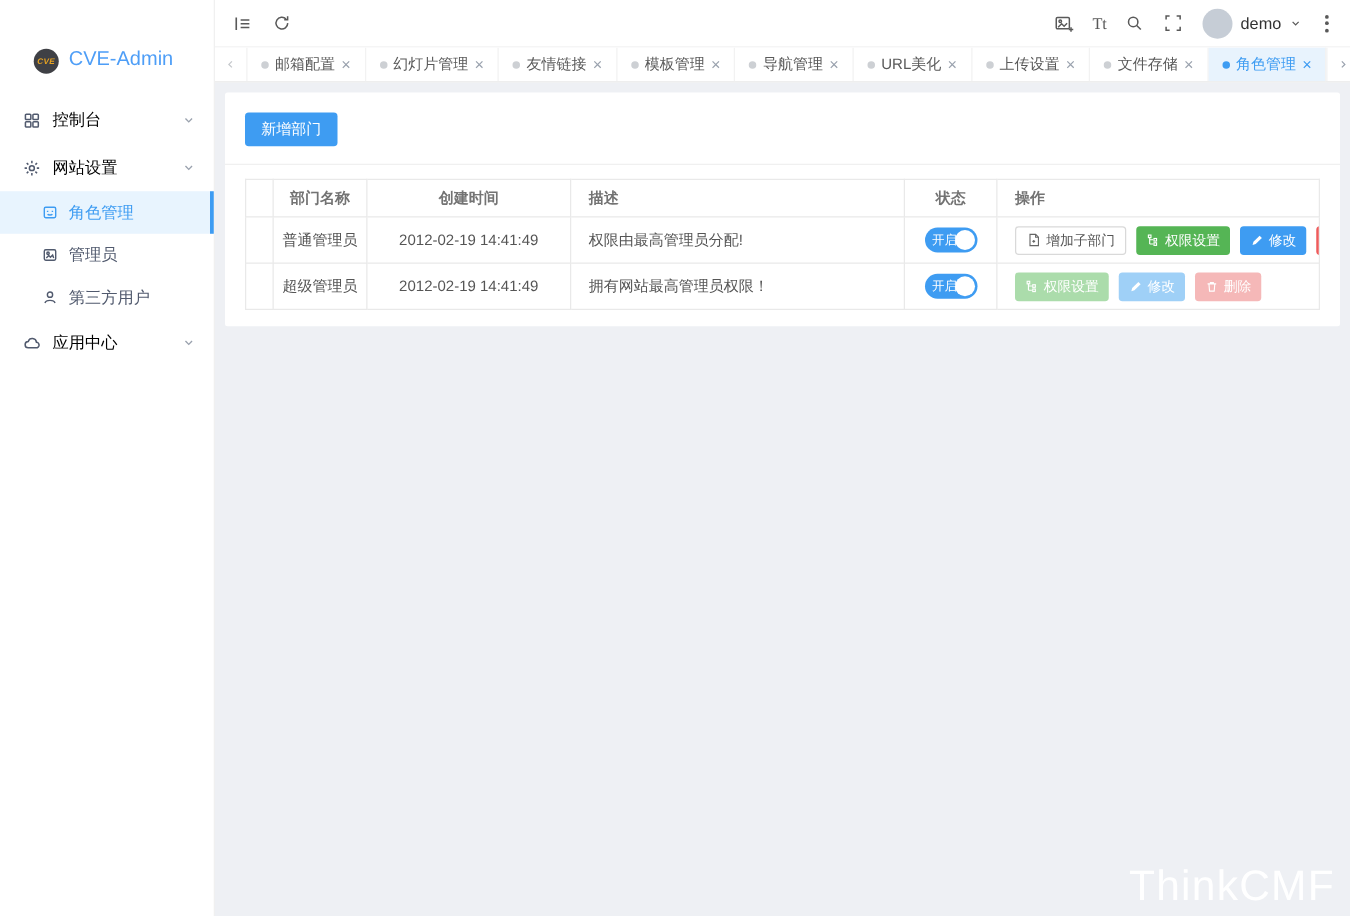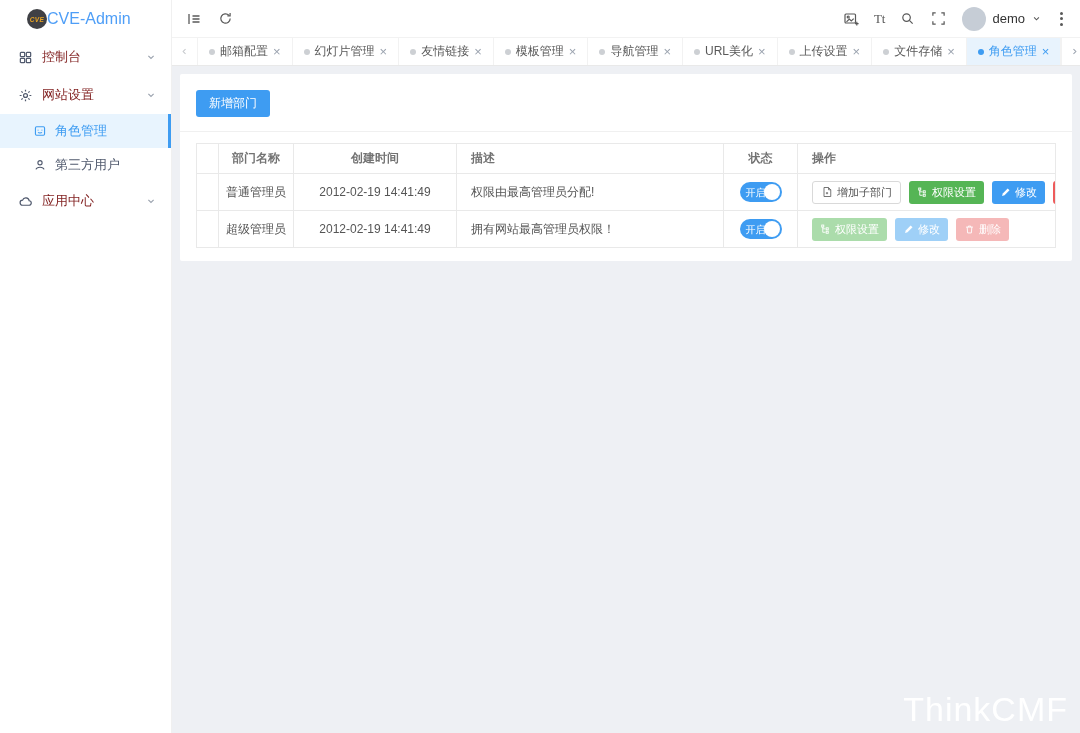--- a/index.html
+++ b/index.html
@@ -3,25 +3,25 @@
 <meta charset="utf-8">
 <style>
   * { margin:0; padding:0; box-sizing:border-box; }
   html,body { width:1080px; height:733px; overflow:hidden; }
   body { font-family:"Liberation Sans","DejaVu Sans",sans-serif; color:#515a6e; }
 
   .app { display:flex; width:1080px; height:733px; background:var(--content-bg,#eef0f4); }
 
   
   .sidebar { width:172px; background:#fff; border-right:1px solid #f0f0f0; flex:none; display:flex; flex-direction:column; }
-  .logo-row { height:38px; display:flex; align-items:center; padding-left:27px; cursor:pointer; }
+  .logo-row { height:38px; display:flex; align-items:flex-start; padding-left:27px; gap:8px; cursor:pointer;margin-top:39px; }
   .logo-badge { width:20px; height:20px; border-radius:50%; background:#3f4045; color:#e8a321; font-size:6.5px; font-weight:bold; font-style:italic; display:flex; align-items:center; justify-content:center; letter-spacing:.3px; }
   .logo-title { color:#4e9ef7; font-size:16px; }
   .menu { flex:1; }
-  .side-item { height:38px; display:flex; align-items:center; padding:0 14px 0 18px; font-size:13px; color:#7f1d1d; cursor:pointer; }
+  .side-item { height:38px; display:flex; align-items:center; padding:0 14px 0 18px; font-size:13px; color:#000000; cursor:pointer; }
   .side-item .mi { width:15px; height:15px; margin-right:9px; flex:none; color:#515a6e; }
   .side-item .chev { margin-left:auto; color:#9aa2ae; width:12px; height:12px; }
   .side-item.expanded, .side-item.expanded .mi, .side-item.expanded .chev { color:var(--primary,#3e9cf2); }
   .side-sub { height:34px; display:flex; align-items:center; padding-left:33px; font-size:13px; color:#515a6e; cursor:pointer; }
   .side-sub .mi { width:14px; height:14px; margin-right:8px; flex:none; color:#515a6e; }
   .side-sub.active { background:var(--active-side-bg,#e8f4fe); color:var(--primary,#3e9cf2); border-right:3px solid var(--primary,#3e9cf2); }
   .side-sub.active .mi { color:var(--primary,#3e9cf2); }
 
   
   .main { flex:1; display:flex; flex-direction:column; min-width:0; }
@@ -126,20 +126,30 @@
       <div class="side-sub active">
         <span class="mi">
           <svg viewBox="0 0 16 16" width="14" height="14" fill="none" stroke="currentColor" stroke-width="1.3">
               <rect x="2.8" y="3.2" width="10.4" height="9.6" rx="1.3"></rect>
               <path d="M5.8 6.5v1M10.2 6.5v1M5.8 9.6c.7.9 3.7.9 4.4 0"></path>
             </svg>
         </span>
         <span>角色管理</span>
       </div>
 
+      <div class="side-sub">
+        <span class="mi">
+          <svg viewBox="0 0 16 16" width="14" height="14" fill="none" stroke="currentColor" stroke-width="1.3">
+              <rect x="2.8" y="3.2" width="10.4" height="9.6" rx="1.3"></rect>
+              <circle cx="6.2" cy="6.4" r="1.1"></circle>
+              <path d="M4.6 10.8l2.3-2.3 1.5 1.5 2-2 1 2.8"></path>
+            </svg>
+        </span>
+        <span>管理员</span>
+      </div>
 
 
       <div class="side-sub">
         <span class="mi">
           <svg viewBox="0 0 16 16" width="14" height="14" fill="none" stroke="currentColor" stroke-width="1.3">
               <circle cx="8" cy="5.4" r="2.4"></circle>
               <path d="M3.4 13c.9-3.2 8.3-3.2 9.2 0"></path>
             </svg>
         </span>
         <span>第三方用户</span>

